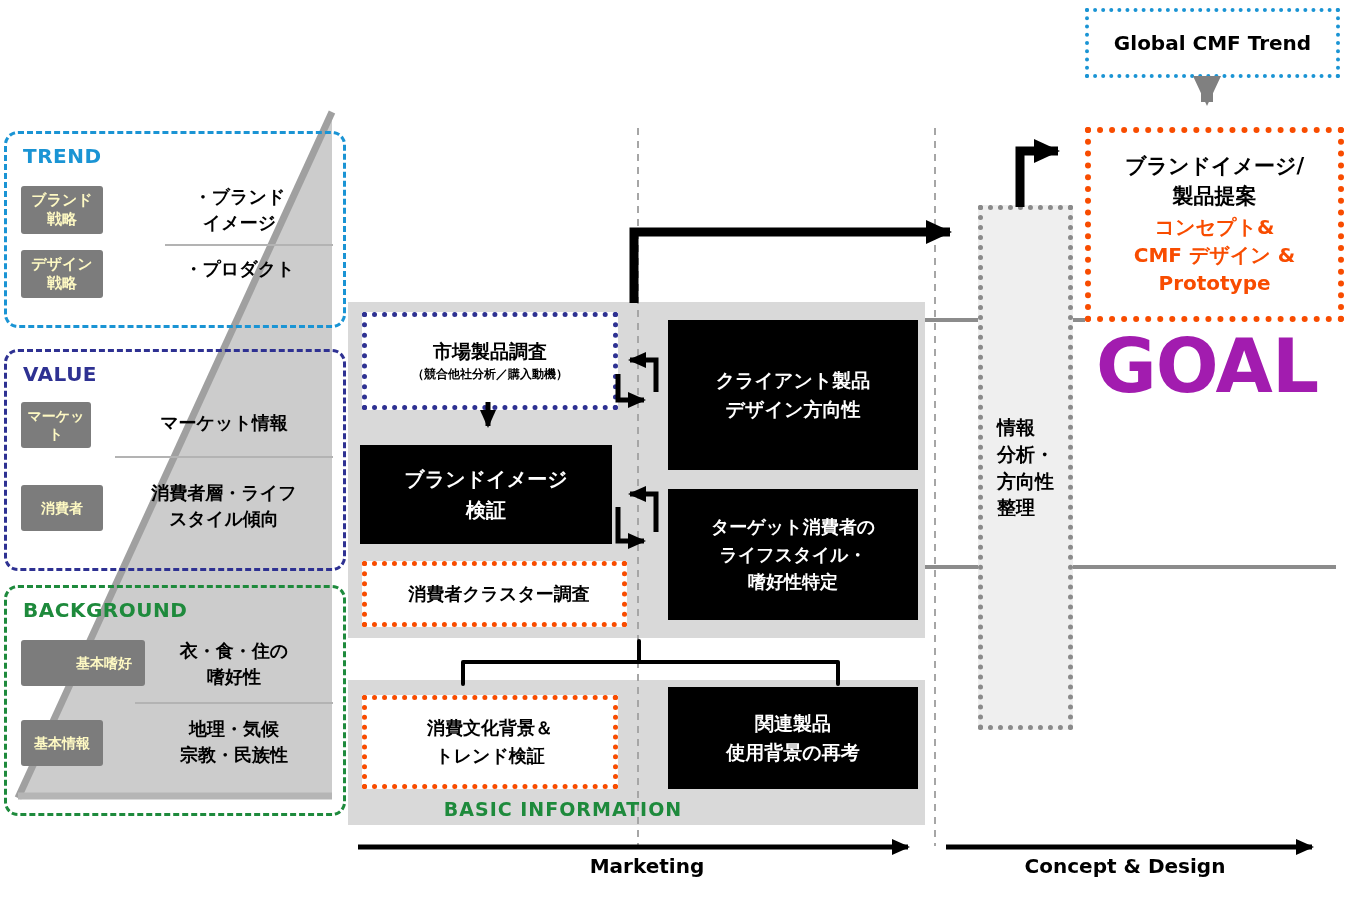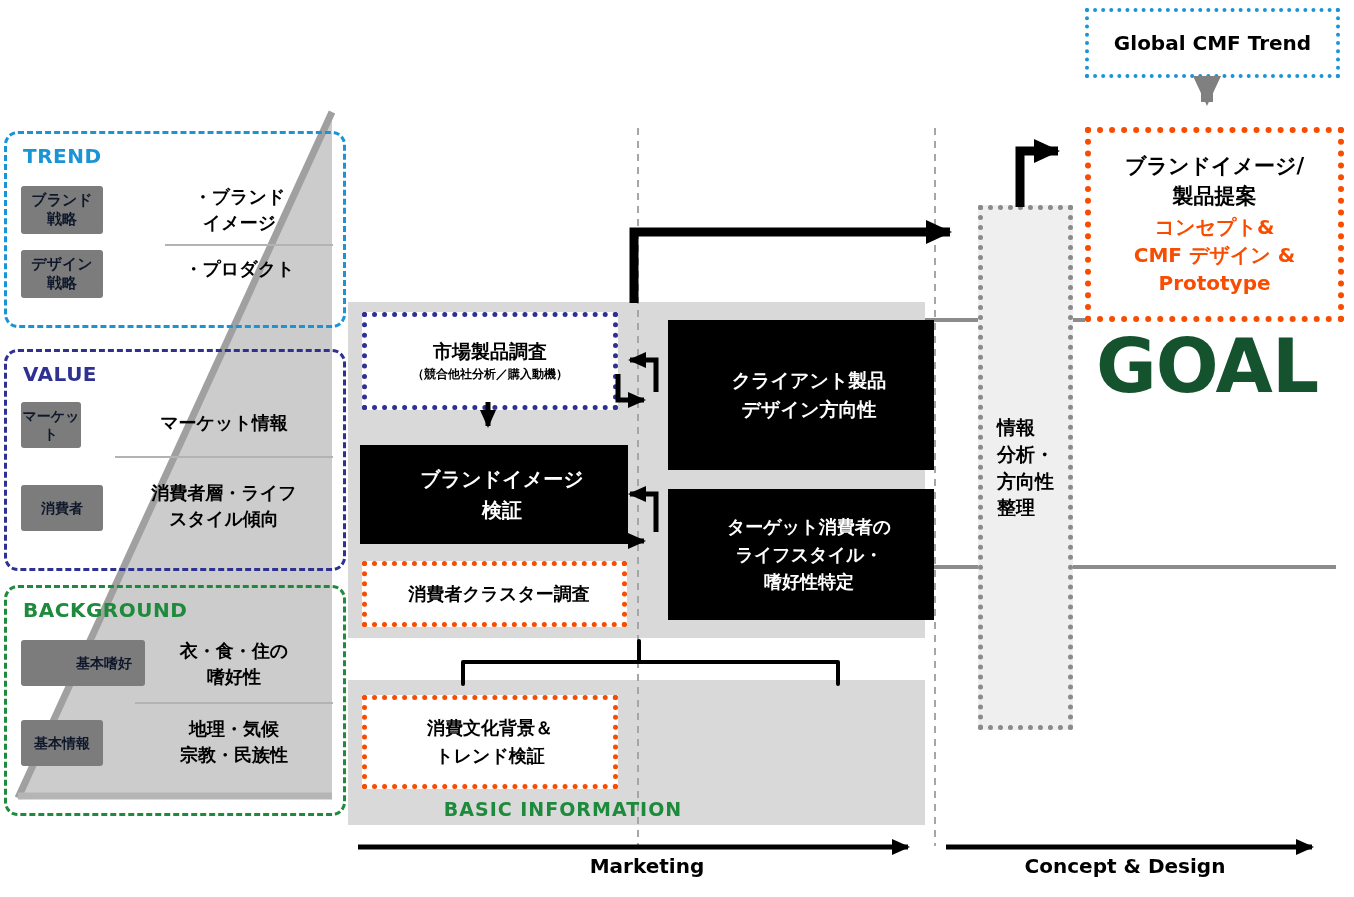--- a/index.html
+++ b/index.html
@@ -1,22 +1,22 @@
 <!DOCTYPE html>
 <html><head>
 <meta charset="utf-8">
 <style>
   html,body{margin:0;padding:0;}
   body{font-family:"DejaVu Sans","Liberation Sans",sans-serif;background:#ffffff;}
   .canvas{position:relative;width:1354px;height:897px;background:#fff;overflow:hidden;}
   .abs{position:absolute;}
   .pre{white-space:pre-line;}
   .dotted-box{position:absolute;background:#fff;border-style:dotted;display:flex;flex-direction:column;align-items:center;justify-content:center;text-align:center;color:#000;}
-  .black-box{position:absolute;background:#000;color:#fff;display:flex;align-items:center;justify-content:center;text-align:center;font-weight:700;white-space:pre-line;line-height:1.55;padding-left:16px;}
-  .tag{position:absolute;background:#7c7c7c;color:#0f172a;font-weight:700;display:flex;align-items:center;justify-content:center;text-align:center;white-space:pre-line;border-radius:3px;line-height:1.3;}
+  .black-box{position:absolute;background:#000;color:#fff;display:flex;align-items:center;justify-content:center;text-align:center;font-weight:700;white-space:pre-line;line-height:1.55;}
+  .tag{position:absolute;background:#7c7c7c;color:#fef9c3;font-weight:700;display:flex;align-items:center;justify-content:center;text-align:center;white-space:pre-line;border-radius:3px;line-height:1.3;}
   .frame{position:absolute;border-style:dashed;border-width:3px;border-radius:14px;background:transparent;}
   .frame-title{position:absolute;left:16px;top:10px;font-weight:700;font-size:20px;letter-spacing:0.5px;}
   .left-item{position:absolute;text-align:center;white-space:pre-line;font-weight:700;font-size:18px;line-height:1.45;color:#000;}
   .divider{position:absolute;height:2px;background:#b3b3b3;}
   .axis-label{position:absolute;font-weight:700;font-size:20px;color:#000;text-align:center;}
   .panel{position:absolute;background:#d9d9d9;}
   svg{display:block;}
 </style>
 </head>
 <body>
@@ -46,21 +46,21 @@
     <div class="tag" style="left:14px;top:116px;width:82px;height:48px;font-size:15px;">デザイン
 戦略</div>
     <div class="left-item" style="left:140px;top:50px;width:185px;">・ブランド
 イメージ</div>
     <div class="divider" style="left:158px;top:110px;width:168px;"></div>
     <div class="left-item" style="left:140px;top:122px;width:185px;">・プロダクト</div>
   </div>
 
   <div class="frame" style="left:4px;top:349px;width:336px;height:216px;border-color:#2e3192;">
     <div class="frame-title" style="color:#2e3192;">VALUE</div>
-    <div class="tag" style="left:14px;top:50px;width:60px;height:46px;font-size:14px;">マーケット</div>
+    <div class="tag" style="left:14px;top:50px;width:70px;height:46px;font-size:14px;">マーケット</div>
     <div class="tag" style="left:14px;top:133px;width:82px;height:46px;font-size:14px;">消費者</div>
     <div class="left-item" style="left:108px;top:58px;width:218px;">マーケット情報</div>
     <div class="divider" style="left:108px;top:104px;width:218px;"></div>
     <div class="left-item" style="left:108px;top:128px;width:218px;">消費者層・ライフ
 スタイル傾向</div>
   </div>
 
   <div class="frame" style="left:4px;top:585px;width:336px;height:225px;border-color:#1e8a3c;">
     <div class="frame-title" style="color:#1e8a3c;">BACKGROUND</div>
     <div class="tag" style="left:14px;top:52px;width:82px;height:46px;font-size:14px;padding-left:42px;">基本嗜好</div>
@@ -85,41 +85,43 @@
   <div class="black-box" style="left:668px;top:320px;width:250px;height:150px;font-size:19px;">クライアント製品
 デザイン方向性</div>
 
   <div class="black-box" style="left:668px;top:489px;width:250px;height:131px;font-size:18px;">ターゲット消費者の
 ライフスタイル・
 嗜好性特定</div>
 
   <div class="dotted-box" style="left:362px;top:695px;width:246px;height:84px;border-width:5px;border-color:#f84c00;font-weight:700;font-size:18px;white-space:pre-line;line-height:1.55;">消費文化背景＆
 トレンド検証</div>
 
+  <div class="black-box" style="left:668px;top:687px;width:250px;height:102px;font-size:19px;">関連製品
+使用背景の再考</div>
 
   <div class="axis-label" style="left:428px;top:798px;width:270px;font-size:19px;color:#1e8a3c;letter-spacing:1px;">BASIC INFORMATION</div>
 
   <div class="dotted-box" style="left:978px;top:205px;width:85px;height:515px;border-width:5px;border-color:#8a8a8a;background:#efefef;">
     <div style="font-weight:700;font-size:19px;line-height:1.4;text-align:left;white-space:pre-line;">情報
 分析・
 方向性
 整理</div>
   </div>
 
   <div class="dotted-box" style="left:1085px;top:8px;width:247px;height:62px;border-width:4px;border-color:#1a94d4;font-weight:700;font-size:20px;">Global CMF Trend</div>
 
   <div class="dotted-box" style="left:1085px;top:127px;width:247px;height:183px;border-width:6px;border-color:#f84c00;">
     <div class="pre" style="font-weight:700;font-size:21px;line-height:1.4;color:#000;">ブランドイメージ/
 製品提案</div>
     <div class="pre" style="font-weight:700;font-size:20px;line-height:1.4;color:#f84c00;margin-top:2px;">コンセプト&amp;
 CMF デザイン &amp;
 Prototype</div>
   </div>
 
-  <div class="abs" style="left:1092px;top:328px;width:230px;text-align:center;font-weight:700;font-size:74px;line-height:1.05;color:#14532d;letter-spacing:-1px;">GOAL</div>
+  <div class="abs" style="left:1092px;top:328px;width:230px;text-align:center;font-weight:700;font-size:74px;line-height:1.05;color:#a21caf;letter-spacing:-1px;">GOAL</div>
 
   <div class="axis-label" style="left:557px;top:854px;width:180px;">Marketing</div>
   <div class="axis-label" style="left:1005px;top:854px;width:240px;">Concept &amp; Design</div>
 
   <svg class="abs" style="left:0;top:0;pointer-events:none;" width="1354" height="897">
     <defs>
       <marker id="ah-big" markerUnits="userSpaceOnUse" markerWidth="26" markerHeight="24" refX="24" refY="12" orient="auto">
         <path d="M0,0 L26,12 L0,24 Z" fill="#000000"></path>
       </marker>
       <marker id="ah-small" markerUnits="userSpaceOnUse" markerWidth="18" markerHeight="16" refX="16" refY="8" orient="auto">

